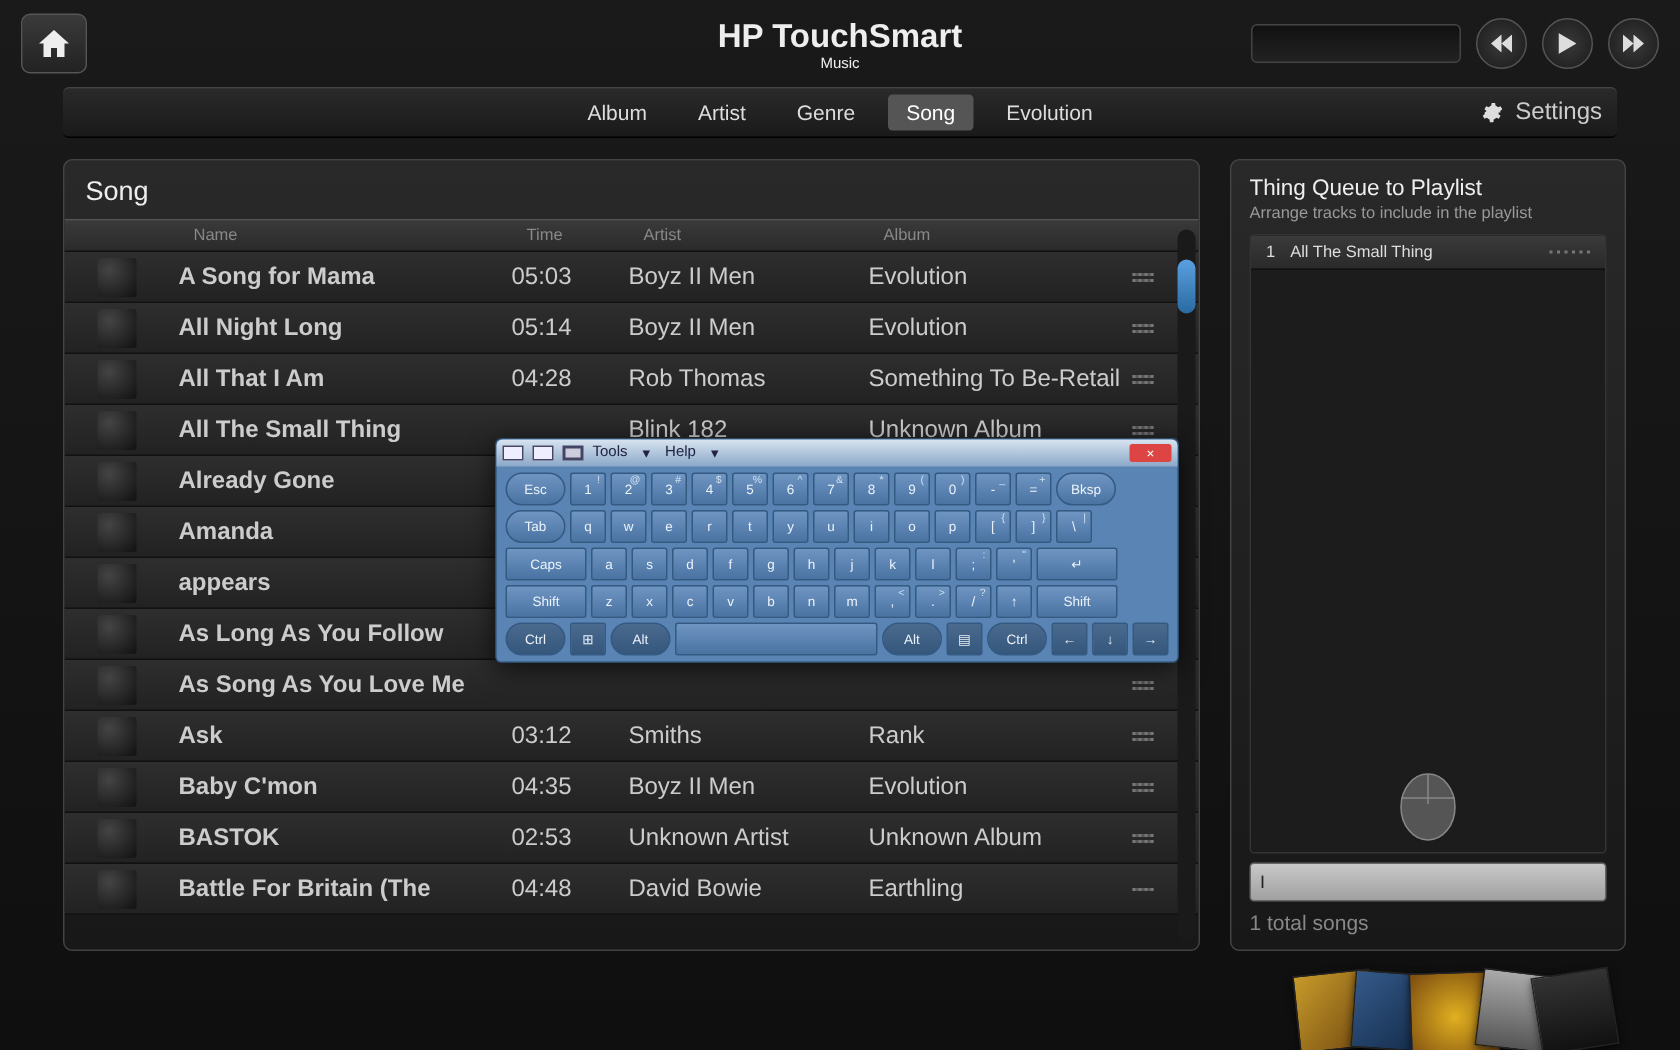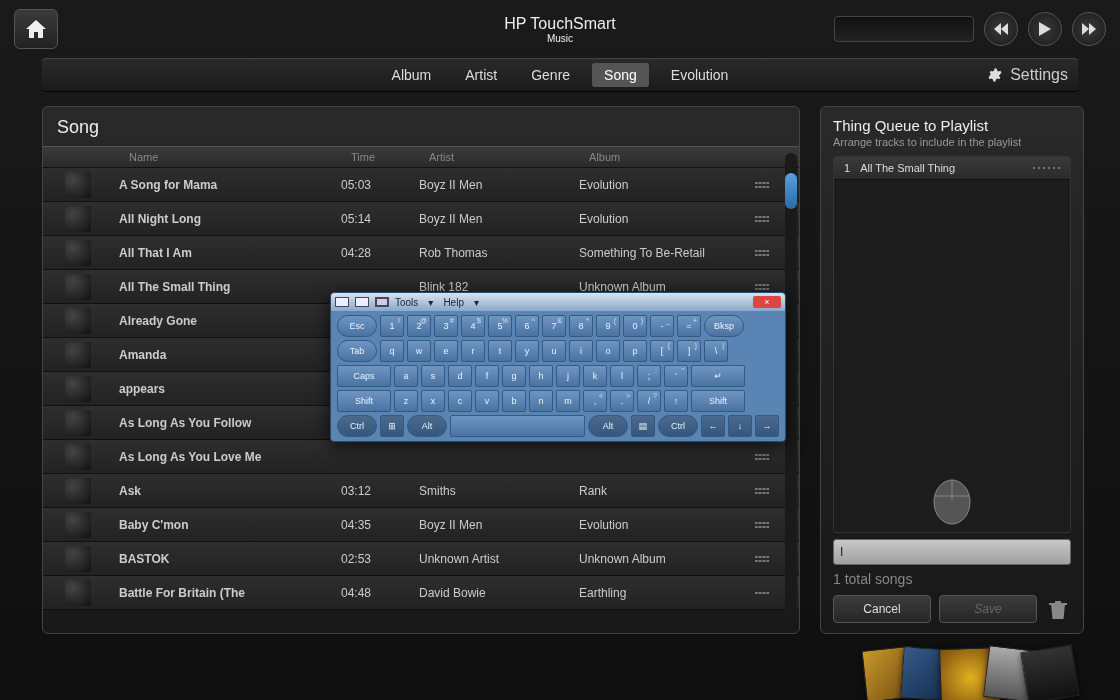--- a/index.html
+++ b/index.html
@@ -21,21 +21,21 @@
   }
   .home-btn {
     width: 44px; height: 40px;
     background: linear-gradient(#3a3a3a, #222);
     border: 1px solid #555; border-radius: 6px;
     display: flex; align-items: center; justify-content: center;
     cursor: pointer;
   }
   .home-btn svg { fill: #eee; }
   .app-title { position: absolute; left: 50%; transform: translateX(-50%); text-align: center; color: #eee; }
-  .app-title .t1 { font-size: 16px; font-weight: 400; }
+  .app-title .t1 { font-size: 22px; font-weight: 700; }
   .app-title .t2 { font-size: 10px; font-weight: 300; }
   .playback { position: absolute; right: 14px; display: flex; align-items: center; gap: 10px; }
   .now-playing { width: 140px; height: 26px; background: linear-gradient(#111, #222); border: 1px solid #444; border-radius: 4px; }
   .pbtn { width: 34px; height: 34px; border-radius: 50%; border: 1px solid #555; background: radial-gradient(#3a3a3a,#1a1a1a); display: flex; align-items:center;justify-content:center; cursor:pointer;}
   .pbtn svg { fill: #ddd; }
 
   .navbar {
     height: 34px;
     background: linear-gradient(#2a2a2a, #1a1a1a);
     border-top: 1px solid #444; border-bottom: 1px solid #000;
@@ -64,21 +64,21 @@
   }
   .left-pane h2 { font-size: 18px; font-weight: 400; color: #eee; padding: 0 14px 8px; }
   .col-head { display: flex; padding: 4px 32px; font-size: 11px; color: #888; background: linear-gradient(#3a3a3a,#2a2a2a); border-top:1px solid #555; border-bottom:1px solid #111; }
   .c-art { width: 54px; }
   .c-name { width: 222px; }
   .c-time { width: 78px; }
   .c-artist { width: 160px; }
   .c-album { flex: 1; }
   .c-grip { width: 30px; }
   .song-list { height: 456px; overflow: hidden; }
-  .song-row { display: flex; align-items: center; padding: 5px 22px; font-size: 12px; color: #ccc; border-bottom: 1px solid #111; background: linear-gradient(#2e2e2e,#222); cursor:pointer; height: 34px; }
+  .song-row { display: flex; align-items: center; padding: 5px 22px; font-size: 16px; color: #ccc; border-bottom: 1px solid #111; background: linear-gradient(#2e2e2e,#222); cursor:pointer; height: 34px; }
   .song-row .art { width: 26px; height: 26px; background: radial-gradient(circle at 30% 30%, #444, #111); border-radius: 2px; }
   .song-row .grip { display:flex; flex-direction:column; gap:2px; align-items:center; }
   .song-row .grip span { display:block; width:14px; height:2px; background:#555; border-top:2px dotted #777; }
   .song-row b { font-weight: 600; }
 
   .scrollbar { position: absolute; right: 2px; top: 46px; bottom: 6px; width: 12px; background: #1a1a1a; border-radius:6px; }
   .scrollbar .thumb { position:absolute; top: 20px; width:100%; height: 36px; background: linear-gradient(#5aa0e0,#2a6aa0); border-radius:6px; cursor:pointer; }
 
   .right-pane {
     width: 264px;
@@ -345,21 +345,21 @@
             <div class="grip">
               <span></span>
               <span></span>
             </div>
           </div>
         </div>
         <div class="song-row">
           <div class="c-art">
             <div class="art"></div>
           </div>
-          <div class="c-name"><b>As Long As You Love Me</b></div>
+          <div class="c-name"><b>As Song As You Love Me</b></div>
           <div class="c-time"></div>
           <div class="c-artist"></div>
           <div class="c-album"></div>
           <div class="c-grip">
             <div class="grip">
               <span></span>
               <span></span>
             </div>
           </div>
         </div>
@@ -445,29 +445,20 @@
           </div>
         </div>
       <svg class="mouse-icon" viewBox="0 0 44 52">
           <ellipse cx="22" cy="28" rx="18" ry="22" fill="#555" stroke="#888"></ellipse>
           <line x1="22" y1="6" x2="22" y2="26" stroke="#888"></line>
           <line x1="4" y1="22" x2="40" y2="22" stroke="#888"></line>
         </svg>
     </div>
     <input class="name-input" value="I" style="">
     <div class="totals">1 total songs</div>
-    <div class="btn-row">
-      <button class="btn">Cancel</button>
-      <button class="btn disabled">Save</button>
-      <div class="trash">
-        <svg width="18" height="20" viewBox="0 0 18 20">
-            <path d="M2 5h14l-1.5 15h-11z M6 2h6v3H6z M0 4h18v2H0z"></path>
-          </svg>
-      </div>
-    </div>
   </div>
 </div>
 
 <div class="osk">
   <div class="titlebar">
     <div class="ticon"></div>
     <div class="ticon"></div>
     <div class="ticon" style="background:#ccd;border:2px solid #446;"></div>
     <div class="menu">
       <span>Tools</span>

